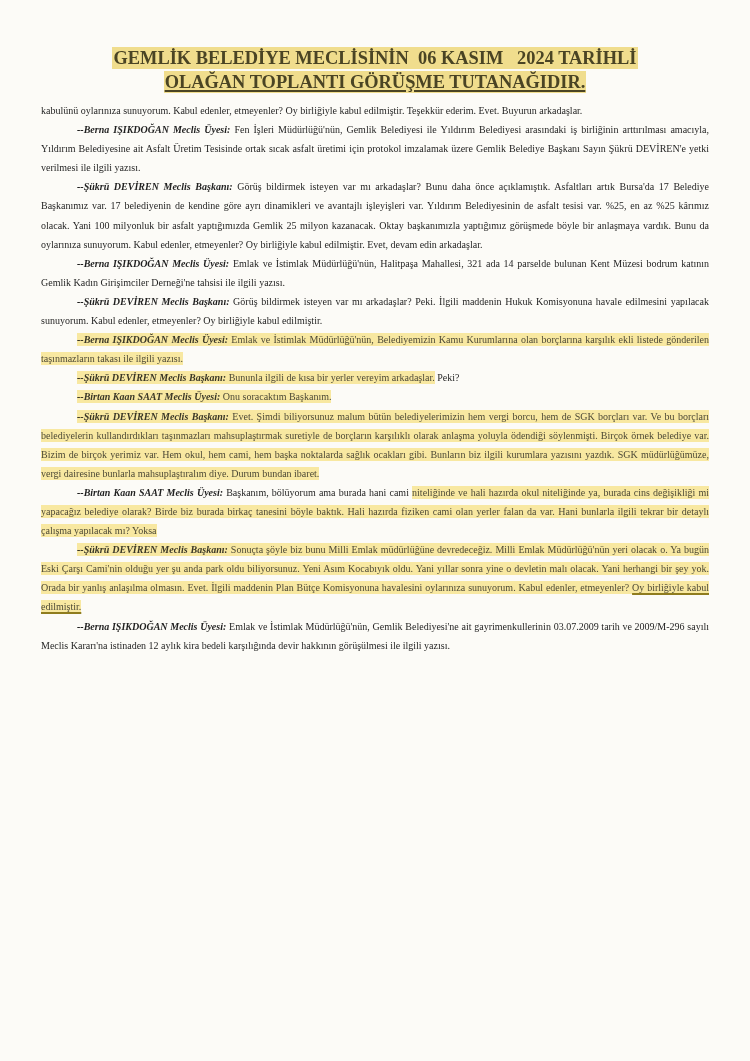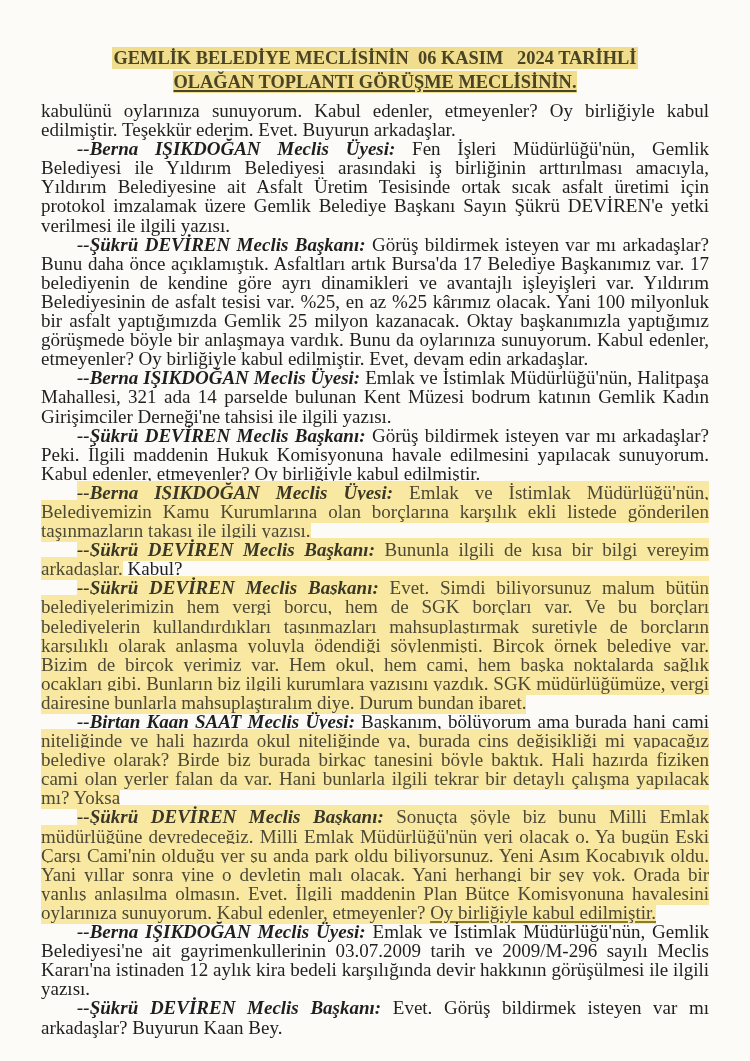--- a/index.html
+++ b/index.html
@@ -29,21 +29,21 @@
     box-decoration-break:clone;
     text-align:center;
     -webkit-box-decoration-break:clone;
   }
   .doc-title .u {
     text-decoration:underline;
     text-decoration-thickness:2px;
     text-underline-offset:2px;
   }
   .body-text {
-    font-size:19px;
+    font-size:10px;
     line-height:19.1px;
     text-align:justify;
   }
   p.para { margin:0; text-indent:36px; }
   p.para.noindent { text-indent:0; }
   b.sp { font-weight:700;font-style:italic; }
   mark.hl {
     background:var(--body-hl, #f8e8a1);
     color:#4d4936;
     padding:1px 0;
@@ -58,45 +58,45 @@
     text-underline-offset:2px;
   }
 </style>
 </head>
 <body>
 
 <div class="page">
 
   <h1 class="doc-title">
     <span class="tl">GEMLİK BELEDİYE MECLİSİNİN  06 KASIM   2024 TARİHLİ</span><br>
-    <span class="tl u">OLAĞAN TOPLANTI GÖRÜŞME MECLİSİNİN.</span>
+    <span class="tl u">OLAĞAN TOPLANTI GÖRÜŞME TUTANAĞIDIR.</span>
   </h1>
 
   <div class="body-text">
 
     <p class="para noindent"><span>kabulünü oylarınıza sunuyorum. Kabul edenler, etmeyenler? Oy birliğiyle kabul edilmiştir. Teşekkür ederim. Evet. Buyurun arkadaşlar.</span></p>
 
     <p class="para"><b class="sp">--Berna IŞIKDOĞAN Meclis Üyesi:</b><span> Fen İşleri Müdürlüğü'nün, Gemlik Belediyesi ile Yıldırım Belediyesi arasındaki iş birliğinin arttırılması amacıyla, Yıldırım Belediyesine ait Asfalt Üretim Tesisinde ortak sıcak asfalt üretimi için protokol imzalamak üzere Gemlik Belediye Başkanı Sayın Şükrü DEVİREN'e yetki verilmesi ile ilgili yazısı.</span></p>
 
     <p class="para"><b class="sp">--Şükrü DEVİREN Meclis Başkanı:</b><span> Görüş bildirmek isteyen var mı arkadaşlar? Bunu daha önce açıklamıştık. Asfaltları artık Bursa'da 17 Belediye Başkanımız var. 17 belediyenin de kendine göre ayrı dinamikleri ve avantajlı işleyişleri var. Yıldırım Belediyesinin de asfalt tesisi var. %25, en az %25 kârımız olacak. Yani 100 milyonluk bir asfalt yaptığımızda Gemlik 25 milyon kazanacak. Oktay başkanımızla yaptığımız görüşmede böyle bir anlaşmaya vardık. Bunu da oylarınıza sunuyorum. Kabul edenler, etmeyenler? Oy birliğiyle kabul edilmiştir. Evet, devam edin arkadaşlar.</span></p>
 
     <p class="para"><b class="sp">--Berna IŞIKDOĞAN Meclis Üyesi:</b><span> Emlak ve İstimlak Müdürlüğü'nün, Halitpaşa Mahallesi, 321 ada 14 parselde bulunan Kent Müzesi bodrum katının Gemlik Kadın Girişimciler Derneği'ne tahsisi ile ilgili yazısı.</span></p>
 
     <p class="para"><b class="sp">--Şükrü DEVİREN Meclis Başkanı:</b><span> Görüş bildirmek isteyen var mı arkadaşlar? Peki. İlgili maddenin Hukuk Komisyonuna havale edilmesini yapılacak sunuyorum. Kabul edenler, etmeyenler? Oy birliğiyle kabul edilmiştir.</span></p>
 
     <p class="para"><mark class="hl"><b class="sp">--Berna IŞIKDOĞAN Meclis Üyesi:</b><span> Emlak ve İstimlak Müdürlüğü'nün, Belediyemizin Kamu Kurumlarına olan borçlarına karşılık ekli listede gönderilen taşınmazların takası ile ilgili yazısı.</span></mark></p>
 
-    <p class="para"><mark class="hl"><b class="sp">--Şükrü DEVİREN Meclis Başkanı:</b><span> Bununla ilgili de kısa bir bilgi vereyim arkadaşlar.</span></mark><span> Kabul?</span></p>
+    <p class="para"><mark class="hl"><b class="sp">--Şükrü DEVİREN Meclis Başkanı:</b><span> Bununla ilgili de kısa bir yerler vereyim arkadaşlar.</span></mark><span> Peki?</span></p>
 
+    <p class="para"><mark class="hl"><b class="sp">--Birtan Kaan SAAT Meclis Üyesi:</b><span> Onu soracaktım Başkanım.</span></mark></p>
 
     <p class="para"><mark class="hl"><b class="sp">--Şükrü DEVİREN Meclis Başkanı:</b><span> Evet. Şimdi biliyorsunuz malum bütün belediyelerimizin hem vergi borcu, hem de SGK borçları var. Ve bu borçları belediyelerin kullandırdıkları taşınmazları mahsuplaştırmak suretiyle de borçların karşılıklı olarak anlaşma yoluyla ödendiği söylenmişti. Birçok örnek belediye var. Bizim de birçok yerimiz var. Hem okul, hem cami, hem başka noktalarda sağlık ocakları gibi. Bunların biz ilgili kurumlara yazısını yazdık. SGK müdürlüğümüze, vergi dairesine bunlarla mahsuplaştıralım diye. Durum bundan ibaret.</span></mark></p>
 
     <p class="para"><b class="sp">--Birtan Kaan SAAT Meclis Üyesi:</b><span> Başkanım, bölüyorum ama burada hani cami </span><mark class="hl">niteliğinde ve hali hazırda okul niteliğinde ya, burada cins değişikliği mi yapacağız belediye olarak? Birde biz burada birkaç tanesini böyle baktık. Hali hazırda fiziken cami olan yerler falan da var. Hani bunlarla ilgili tekrar bir detaylı çalışma yapılacak mı? Yoksa</mark></p>
 
     <p class="para"><mark class="hl"><b class="sp">--Şükrü DEVİREN Meclis Başkanı:</b><span> Sonuçta şöyle biz bunu Milli Emlak müdürlüğüne devredeceğiz. Milli Emlak Müdürlüğü'nün yeri olacak o. Ya bugün Eski Çarşı Cami'nin olduğu yer şu anda park oldu biliyorsunuz. Yeni Asım Kocabıyık oldu. Yani yıllar sonra yine o devletin malı olacak. Yani herhangi bir şey yok. Orada bir yanlış anlaşılma olmasın. Evet. İlgili maddenin Plan Bütçe Komisyonuna havalesini oylarınıza sunuyorum. Kabul edenler, etmeyenler? </span><span class="gold-u">Oy birliğiyle kabul edilmiştir.</span></mark></p>
 
     <p class="para"><b class="sp">--Berna IŞIKDOĞAN Meclis Üyesi:</b><span> Emlak ve İstimlak Müdürlüğü'nün, Gemlik Belediyesi'ne ait gayrimenkullerinin 03.07.2009 tarih ve 2009/M-296 sayılı Meclis Kararı'na istinaden 12 aylık kira bedeli karşılığında devir hakkının görüşülmesi ile ilgili yazısı.</span></p>
 
-    <p class="para"><b class="sp">--Şükrü DEVİREN Meclis Başkanı:</b><span> Evet. Görüş bildirmek isteyen var mı arkadaşlar? Buyurun Kaan Bey.</span></p>
 
 
   </div>
 </div>
 
 </body></html>

